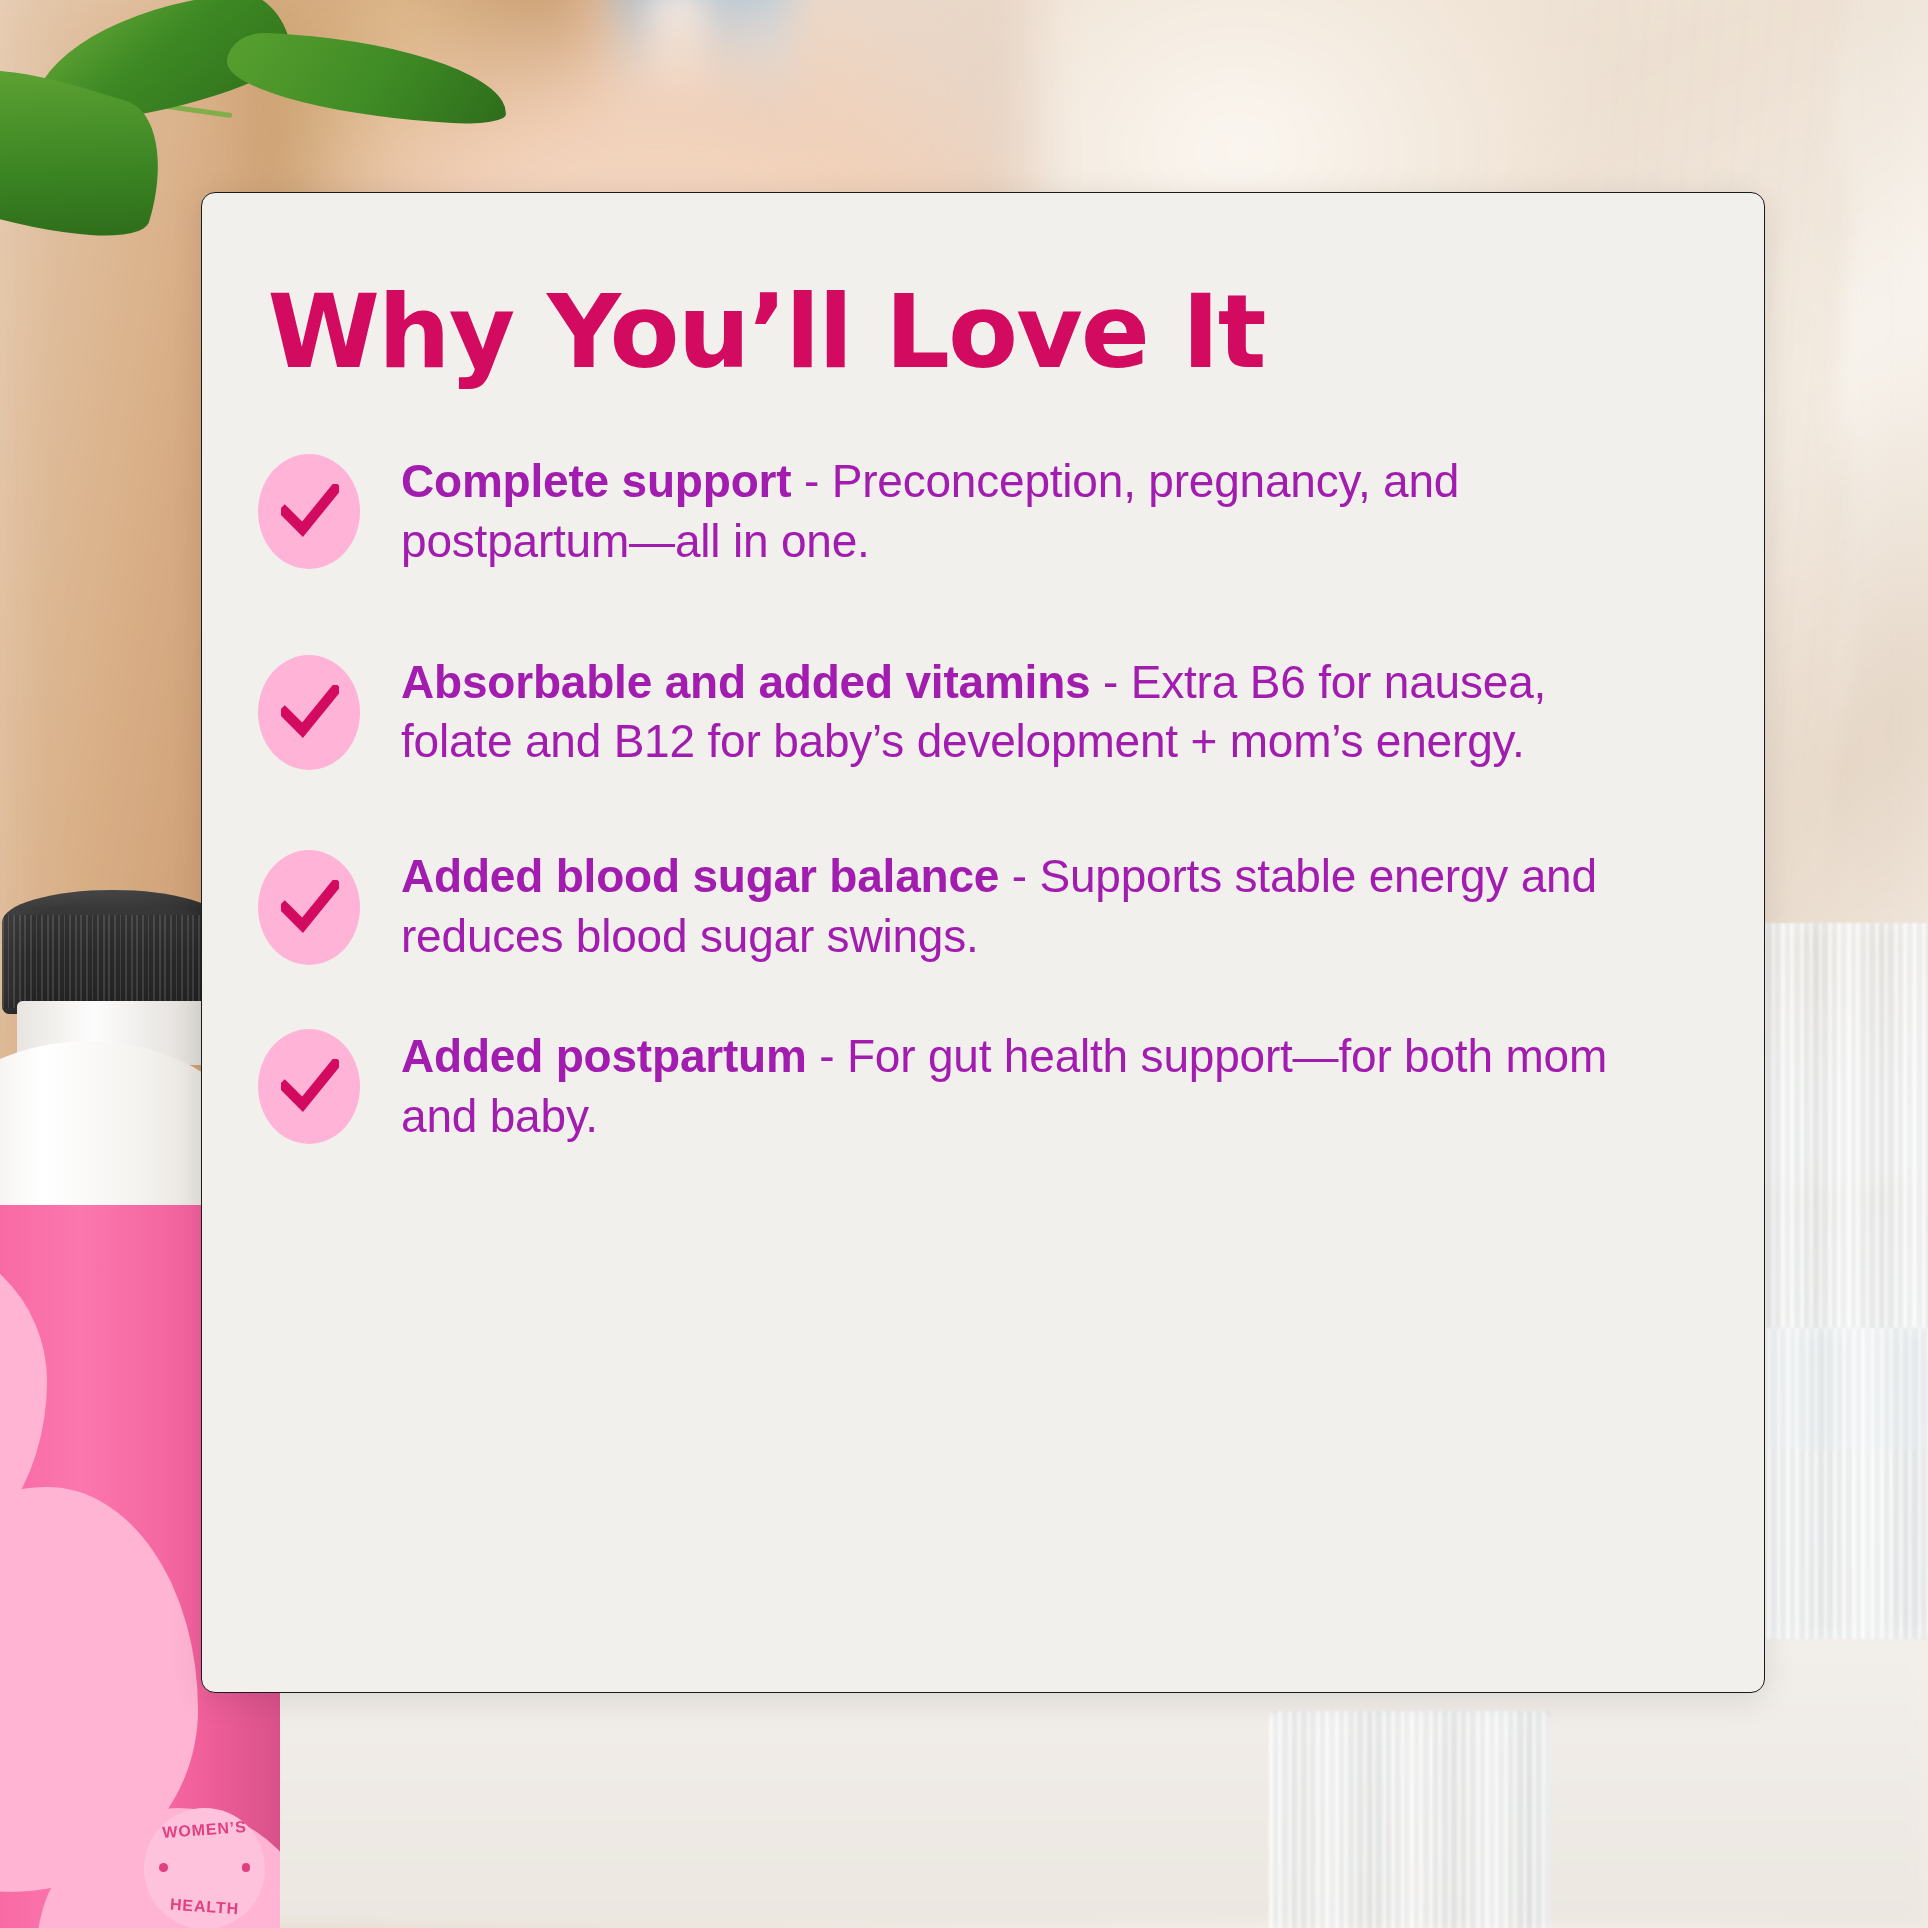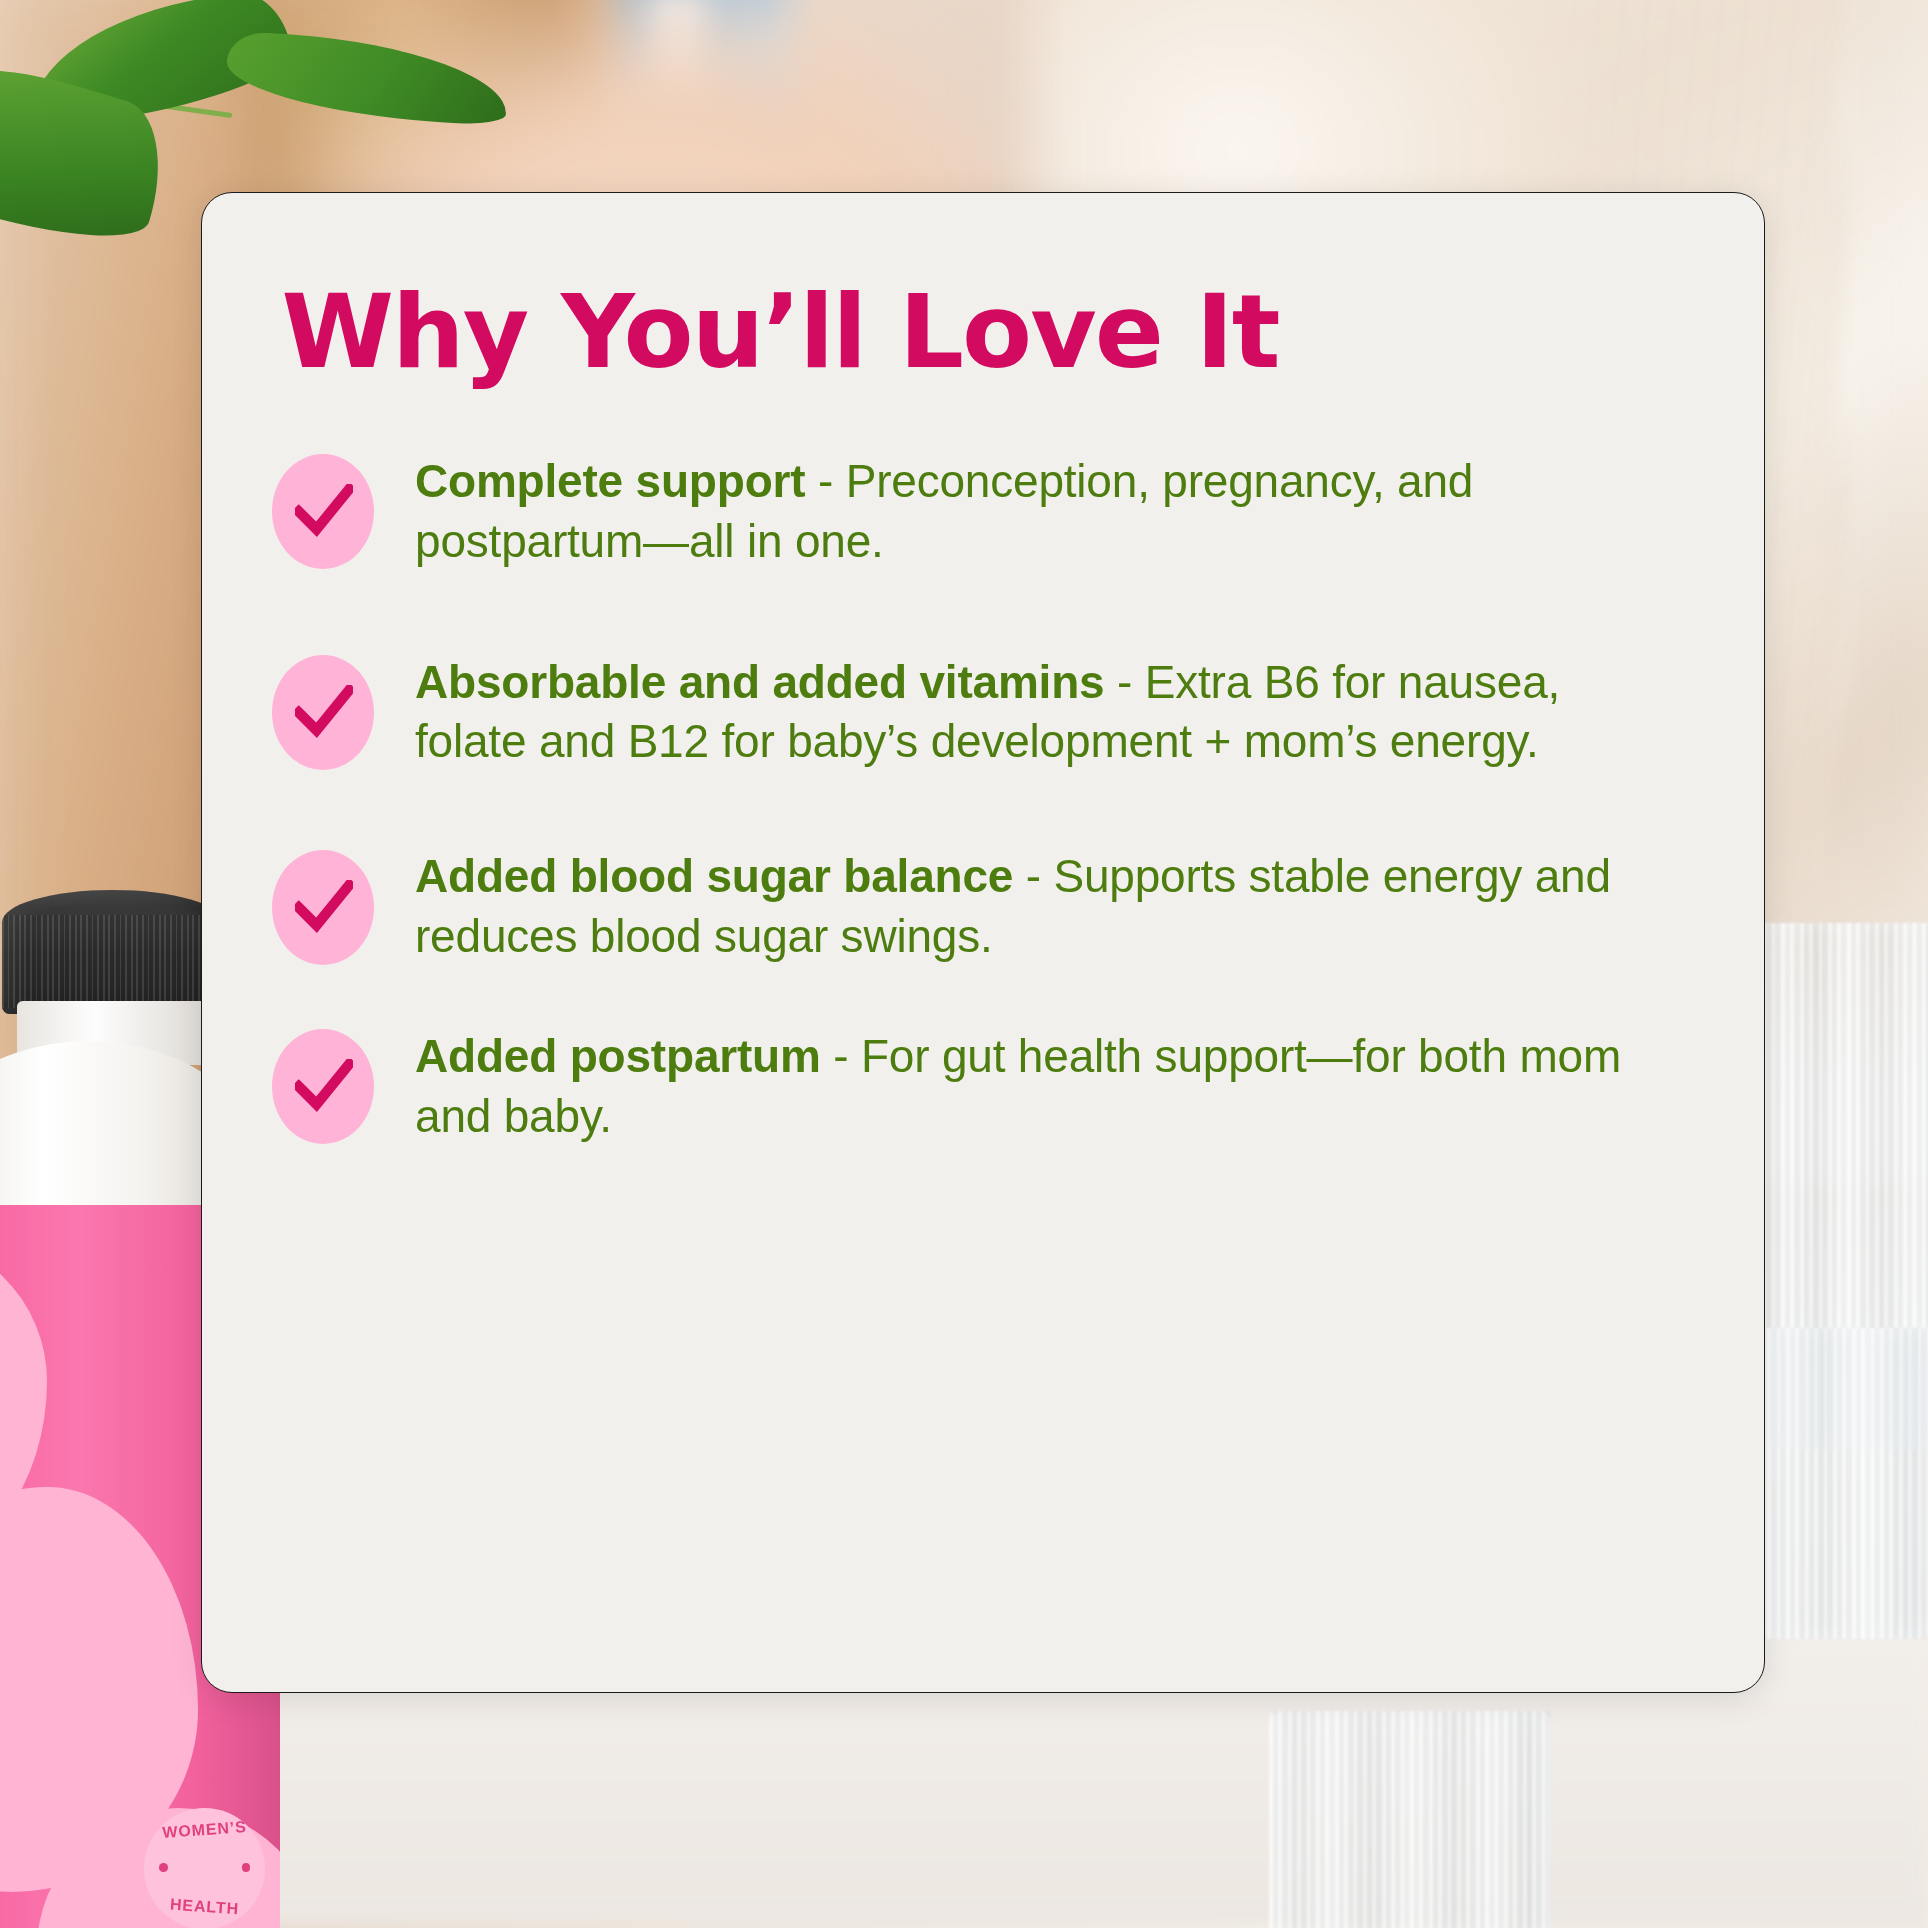--- a/index.html
+++ b/index.html
@@ -163,24 +163,24 @@
   #badge-top { position:absolute; left:0; right:0; top:13px; text-align:center; transform:rotate(-4deg); }
   #badge-dot-l { position:absolute; left:15px; top:55px; width:8.5px; height:8.5px; background:#e0407f; border-radius:50%; }
   #badge-dot-r { position:absolute; right:15px; top:55px; width:8.5px; height:8.5px; background:#e0407f; border-radius:50%; }
   #badge-bottom { position:absolute; left:0; right:0; bottom:13px; text-align:center; transform:rotate(4deg); }
 
   
   #card {
     position:absolute;
     left:201px; top:192px; width:1564px; height:1501px;
     background:#f2f0ed;
-    border-radius:31px;
+    border-radius:14px;
     border:1.9px solid #1b1b1b;
     box-shadow:0 5.6px 32px rgba(0,0,0,.10);
-    padding:55px 70px 0 70px;
+    padding:55px 70px 0 56px;
   }
 
   #page-title {
     color:#d20a60;
     font-family:"DejaVu Sans", sans-serif;
     font-weight:700;
     font-size:102px;
     letter-spacing:-1.9px;
     line-height:1.02;
     margin-left:9.4px;
@@ -200,21 +200,21 @@
     flex:0 0 auto;
     width:102px; height:115px;
     background:#ffb3d6;
     border-radius:50%;
     margin-right:41px;
     position:relative;
   }
   .check-badge svg { position:absolute; left:22.6px; top:30px; }
 
   .benefit-text {
-    color:#4d7c0f;
+    color:#a21caf;
     font-size:46px;
     line-height:1.30;
     font-weight:400;
     letter-spacing:-0.2px;
     max-width:1243px;
   }
   .benefit-text .lead { font-weight:700; }
 
   
   #row-1 { margin-bottom:81px; }

